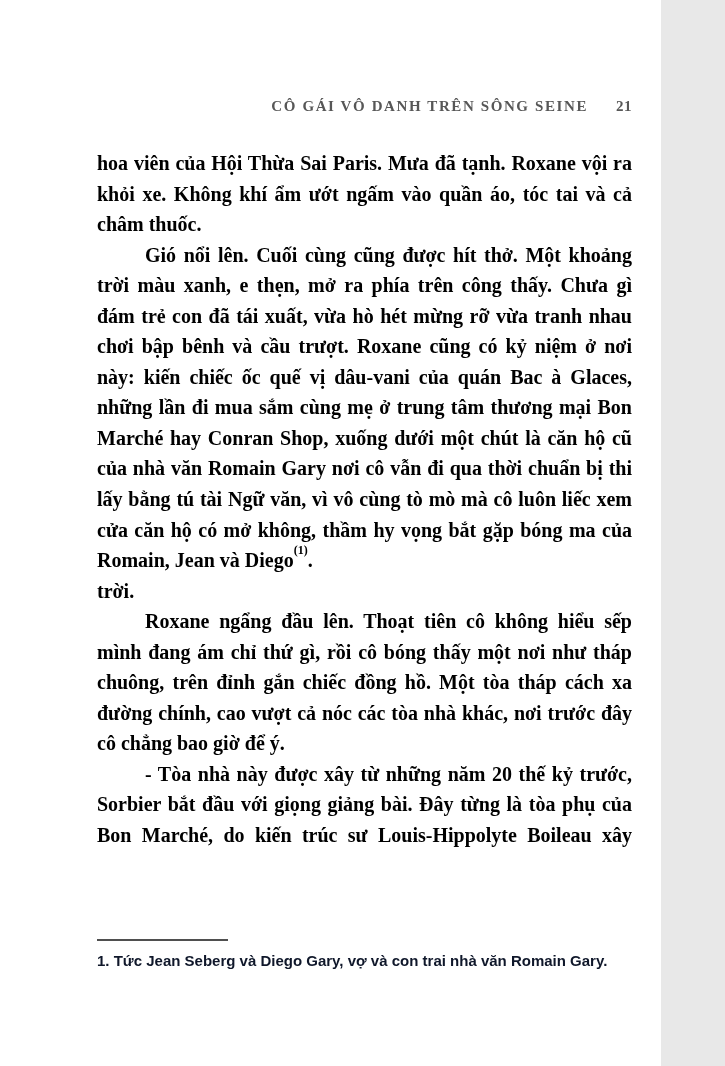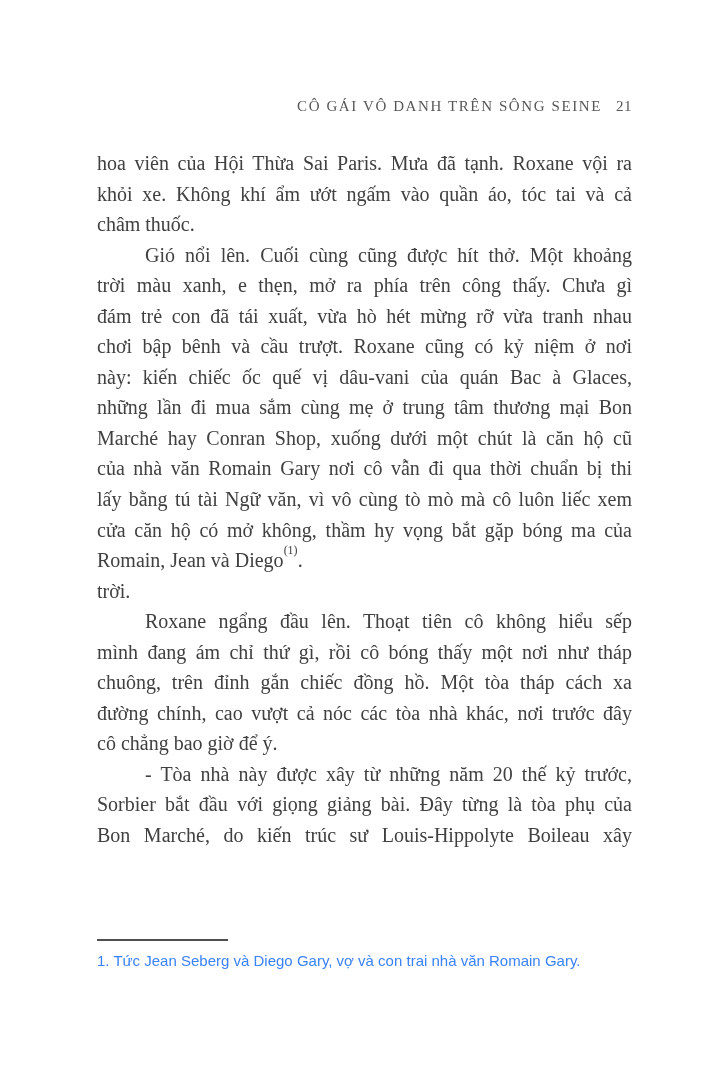--- a/index.html
+++ b/index.html
@@ -2,51 +2,52 @@
 <html lang="vi"><head>
 <meta charset="utf-8">
 <style>
   html, body {
     margin: 0;
     padding: 0;
     background: #e8e8e8;
   }
   .page {
     position: relative;
-    width: 725px;
+    width: 661px;
     height: 1066px;
     background: #ffffff;
     overflow: hidden;
     font-family: "Liberation Serif", serif;
+    font-weight: bold;
   }
   .running-header {
     position: absolute;
     top: 98px;
     left: 97px;
     width: 535px;
     display: flex;
     justify-content: flex-end;
     align-items: baseline;
     font-family: "Liberation Serif", serif;
     font-size: 15px;
     letter-spacing: 1.6px;
     color: #575757;
     white-space: nowrap;
   }
   .running-header .pagenum {
-    margin-left: 14px;
+    margin-left: 28px;
     letter-spacing: 0.5px;
   }
   .body-text {
     position: absolute;
     top: 148px;
     left: 97px;
     width: 535px;
     font-size: 20px;
-    color: #404040;
+    color: #000000;
   }
   .line {
     line-height: 30.55px;
     text-align: justify;
     text-align-last: justify;
   }
   .line.para-end {
     text-align-last: left;
   }
   .line.indent {
@@ -68,21 +69,21 @@
     border-top: 2px solid #4f4f4f;
   }
   .footnote {
     position: absolute;
     top: 950px;
     left: 97px;
     width: 535px;
     font-family: "Liberation Sans", sans-serif;
     font-size: 15px;
     line-height: 22px;
-    color: #3b82f6;
+    color: #0f172a;
   }
 </style>
 </head>
 <body>
 
 <div class="page">
 
   <div class="running-header">
     <span>CÔ GÁI VÔ DANH TRÊN SÔNG SEINE</span>
     <span class="pagenum">21</span>

